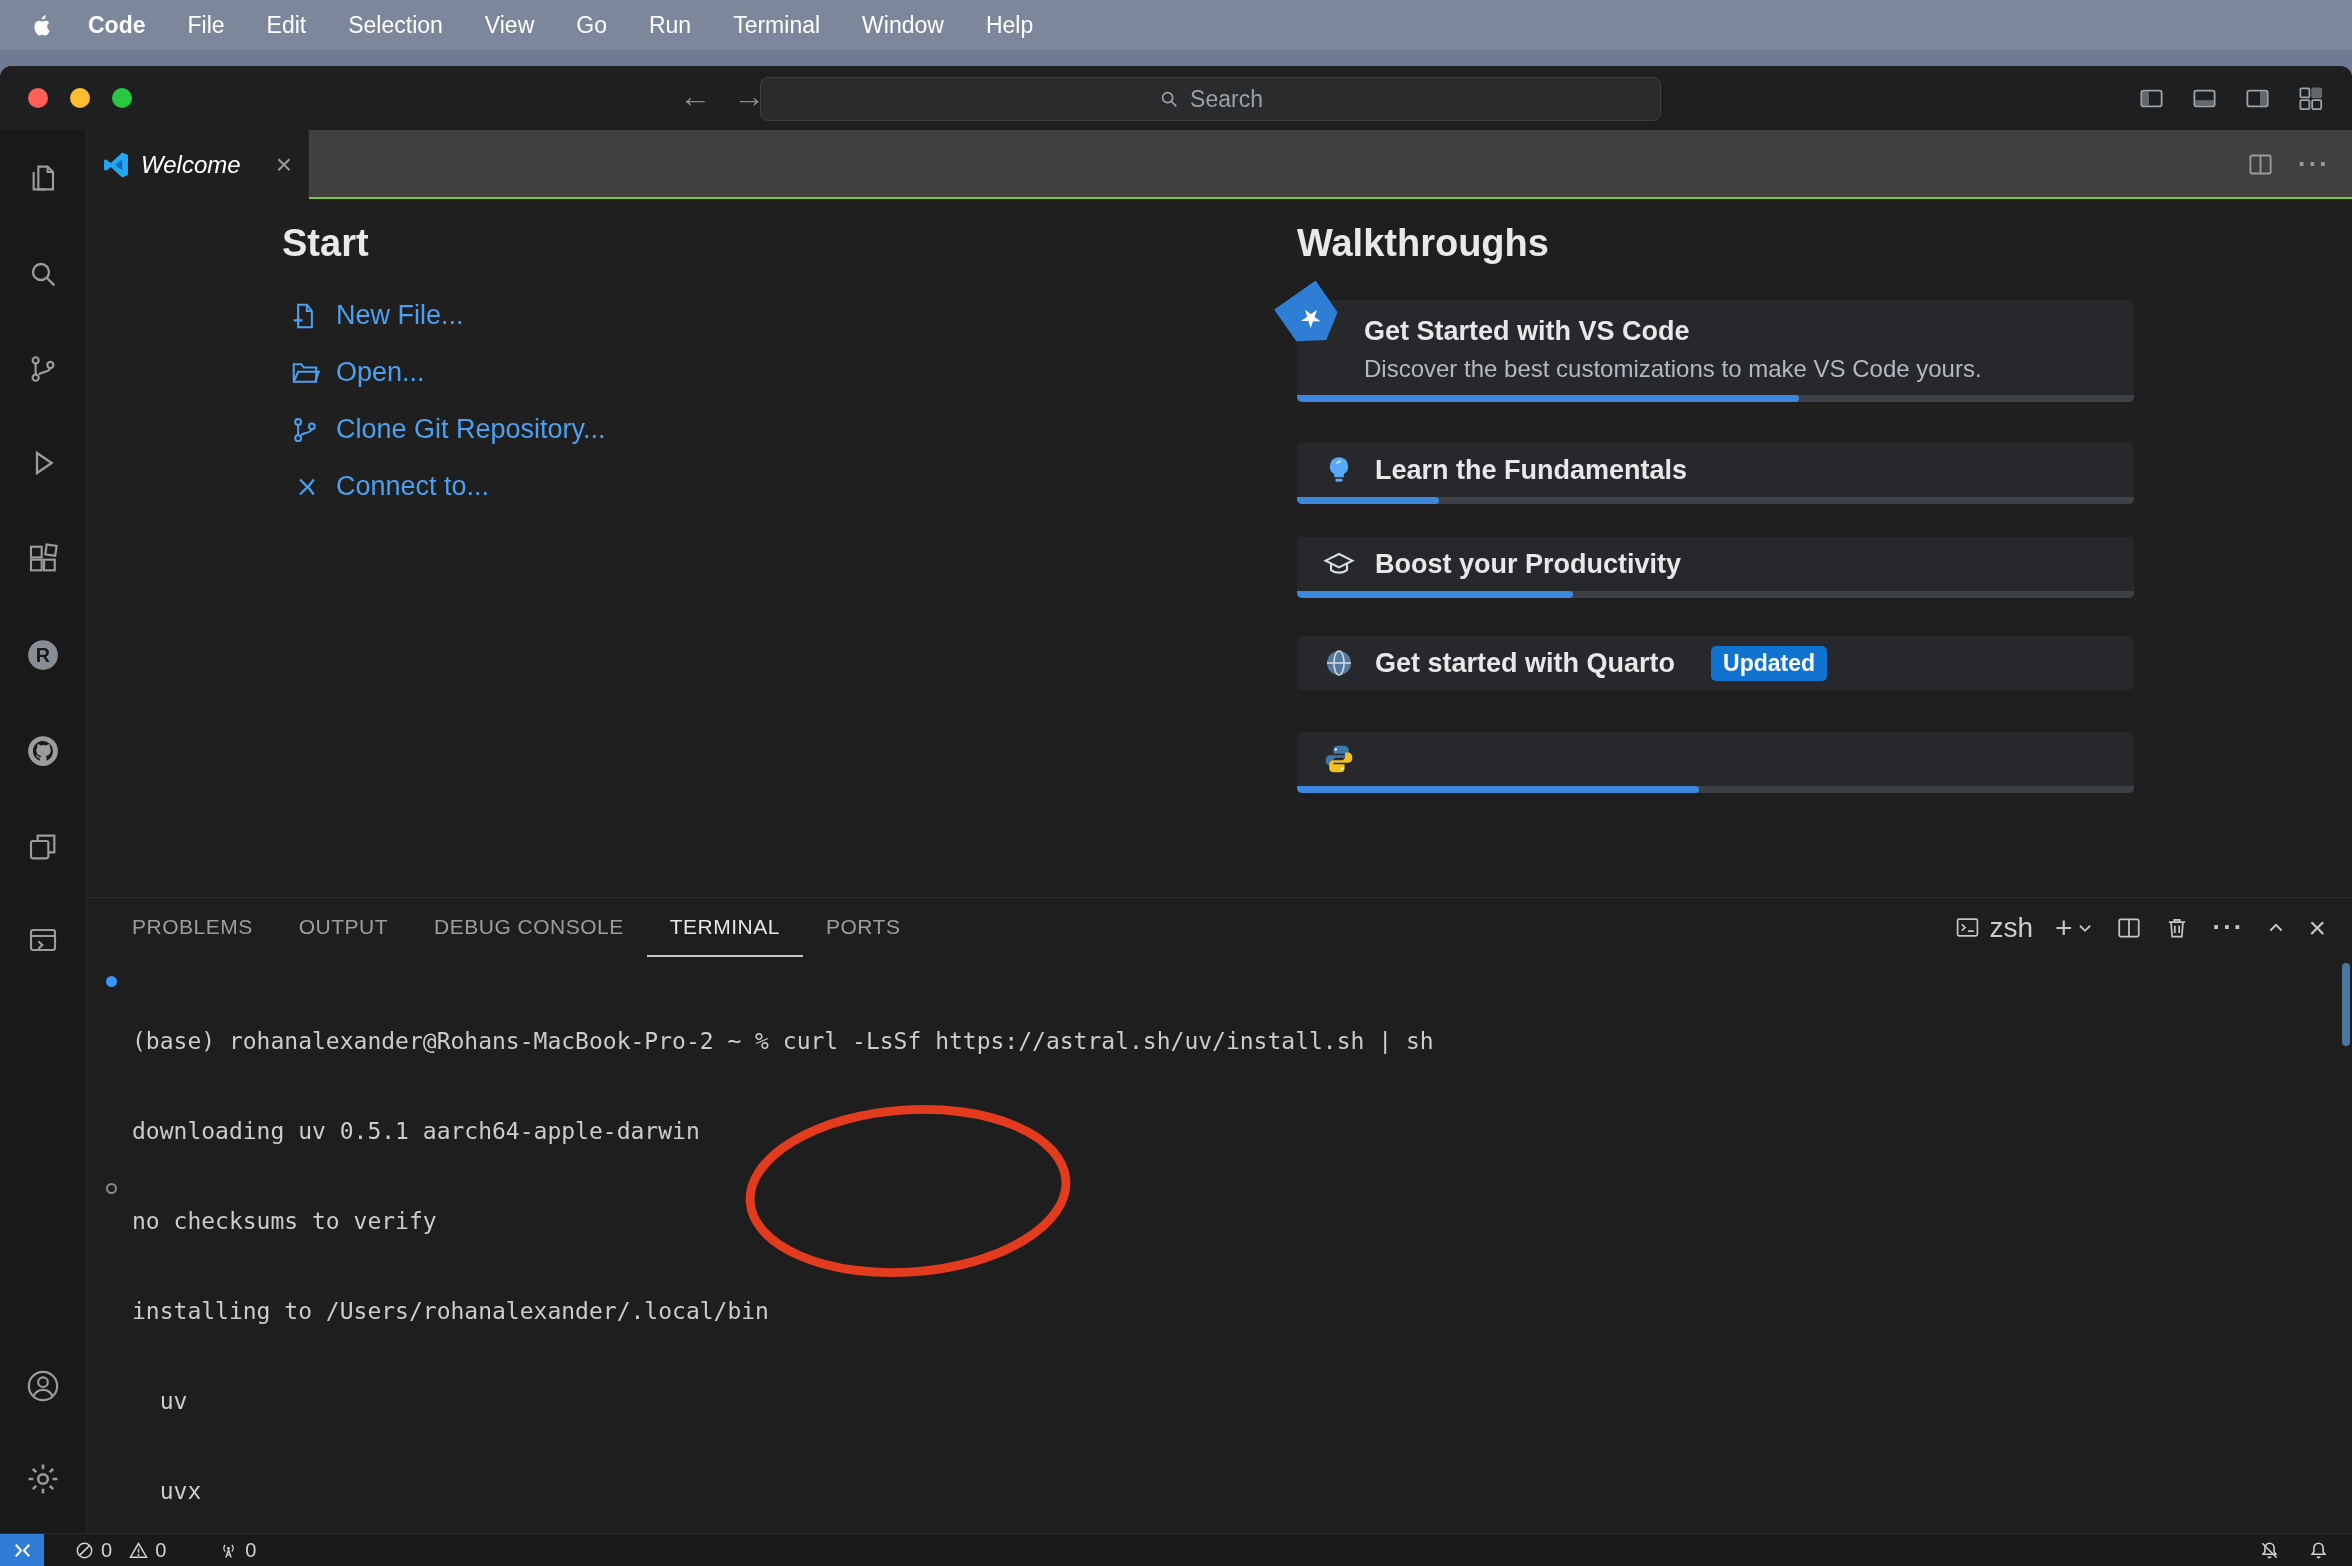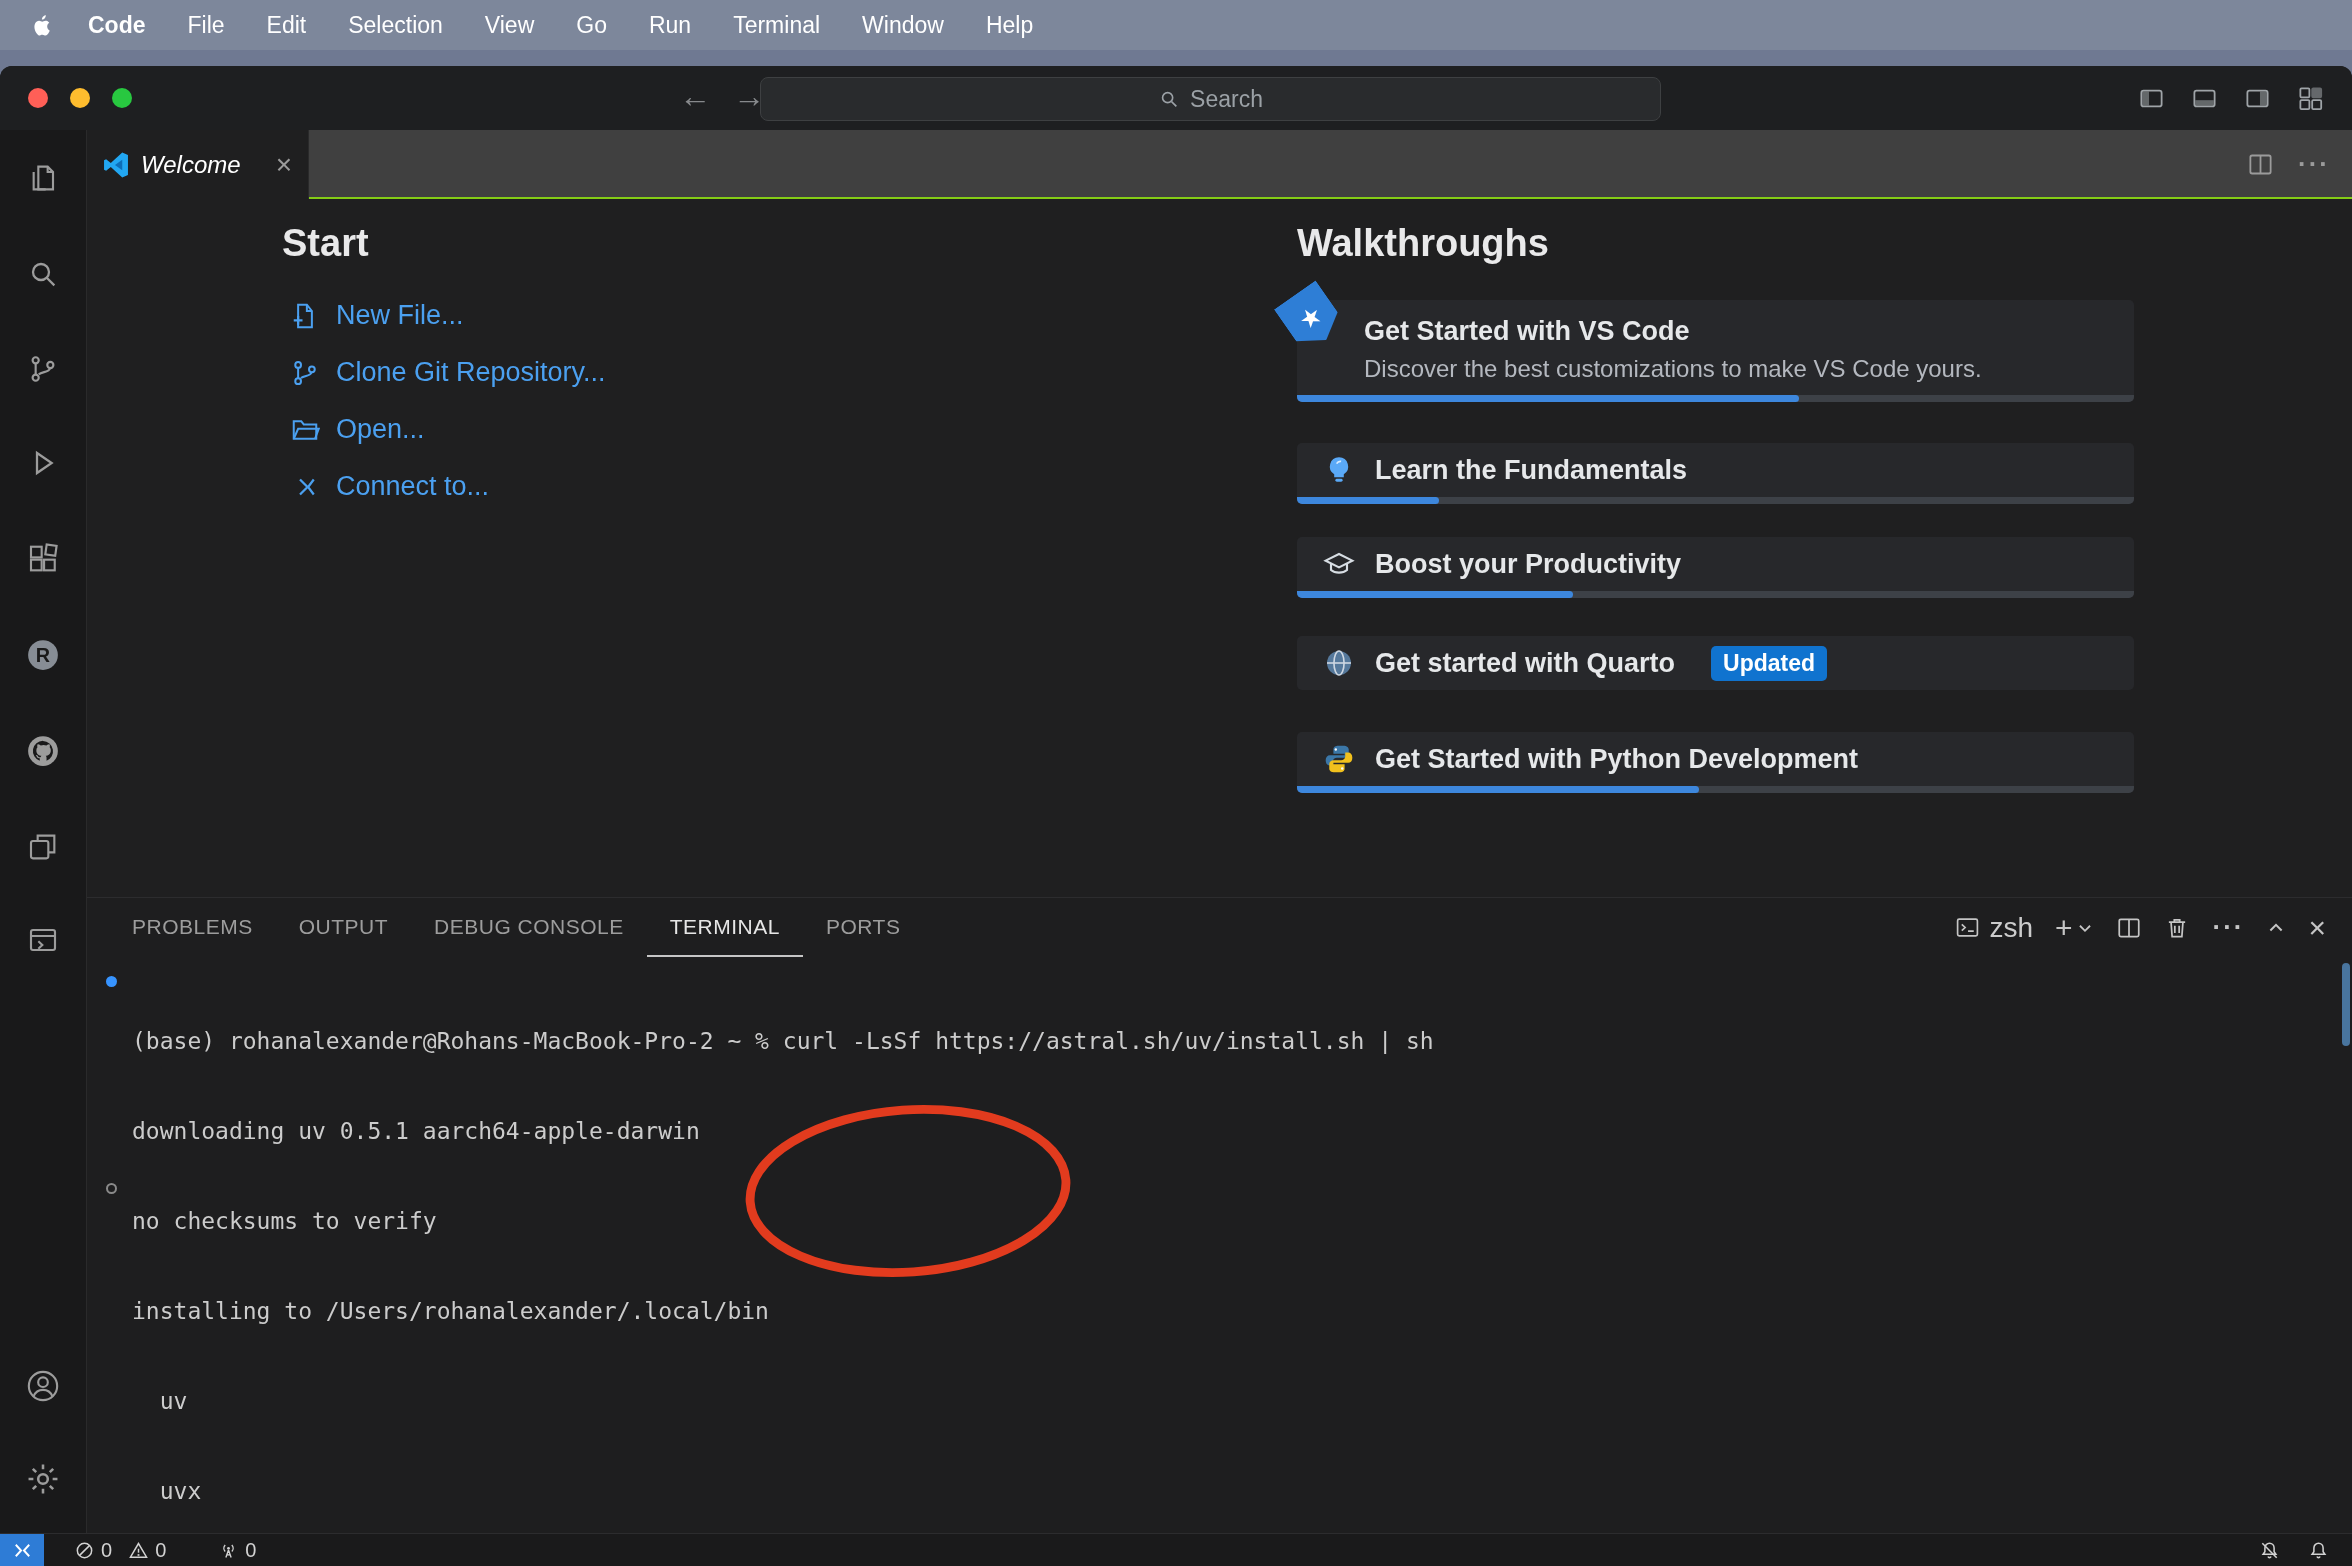--- a/index.html
+++ b/index.html
@@ -272,36 +272,36 @@
               <path d="M13.5 3H6.5v18h11V8z"></path>
               <path d="M13.5 3v5h4"></path>
               <path d="M3 15.5h7M6.5 12v7" stroke-width="1.8"></path>
             </svg>
         </span>
         <span>New File...</span>
       </div>
       <div class="start-link">
         <span>
           <svg viewBox="0 0 24 24" width="30" height="30" fill="none" stroke="#4ba0f0" stroke-width="1.6">
+              <path d="M3 19V5h6l2 2.5h10V19z"></path>
+              <path d="M3 19l3.5-8H23l-3 8"></path>
+            </svg>
+        </span>
+        <span>Open...</span>
+      </div>
+      <div class="start-link">
+        <span>
+          <svg viewBox="0 0 24 24" width="30" height="30" fill="none" stroke="#4ba0f0" stroke-width="1.6">
               <circle cx="6.5" cy="5.5" r="2.3"></circle>
               <circle cx="6.5" cy="18.5" r="2.3"></circle>
               <circle cx="17.5" cy="9" r="2.3"></circle>
               <path d="M6.5 7.8v8.4M17.3 11.3c-.6 3.4-6 2.5-8.5 4.7"></path>
             </svg>
         </span>
         <span>Clone Git Repository...</span>
-      </div>
-      <div class="start-link">
-        <span>
-          <svg viewBox="0 0 24 24" width="30" height="30" fill="none" stroke="#4ba0f0" stroke-width="1.6">
-              <path d="M3 19V5h6l2 2.5h10V19z"></path>
-              <path d="M3 19l3.5-8H23l-3 8"></path>
-            </svg>
-        </span>
-        <span>Open...</span>
       </div>
       <div class="start-link">
         <span>
           <svg viewBox="0 0 24 24" width="30" height="30" fill="none" stroke="#4ba0f0" stroke-width="1.8">
               <path d="M8 6l6 6-6 6M19 6l-4.5 6 4.5 6"></path>
             </svg>
         </span>
         <span>Connect to...</span>
       </div>
     </div>
@@ -364,21 +364,20 @@
 
       <div class="card card-sm card5">
         <span>
           <svg viewBox="0 0 24 24" width="32" height="32">
               <path fill="#3b77a8" d="M12 2c-4 0-4.2 1.8-4.2 2.9V8h8.4v1.1H5.2C3.2 9.1 2 10.6 2 13s1.2 3.9 3.2 3.9h2.1v-2.8c0-2 1.6-3.1 3.1-3.1h5.9c1.5 0 3-1.1 3-3V4.9C19.3 3.4 18.2 2 15 2h-3z"></path>
               <circle cx="9.6" cy="4.9" r=".9" fill="#fff"></circle>
               <path fill="#f2c11d" d="M12 22c4 0 4.2-1.8 4.2-2.9V16H7.8v-1.1h11c2 0 3.2-1.5 3.2-3.9s-1.2-3.9-3.2-3.9h-2.1v2.8c0 2-1.6 3.1-3.1 3.1H7.7c-1.5 0-3 1.1-3 3v3.1C4.7 20.6 5.8 22 9 22h3z"></path>
               <circle cx="14.4" cy="19.1" r=".9" fill="#fff"></circle>
             </svg>
         </span>
-        <span class="card-title">Get Started with Python Development</span>
         <div class="pbar">
             <div class="pfill" style="width: 48%;"></div>
           </div>
       </div>
 
     </div>
   </div>
 
   <div class="panel">
     <div class="panel-tabs">

